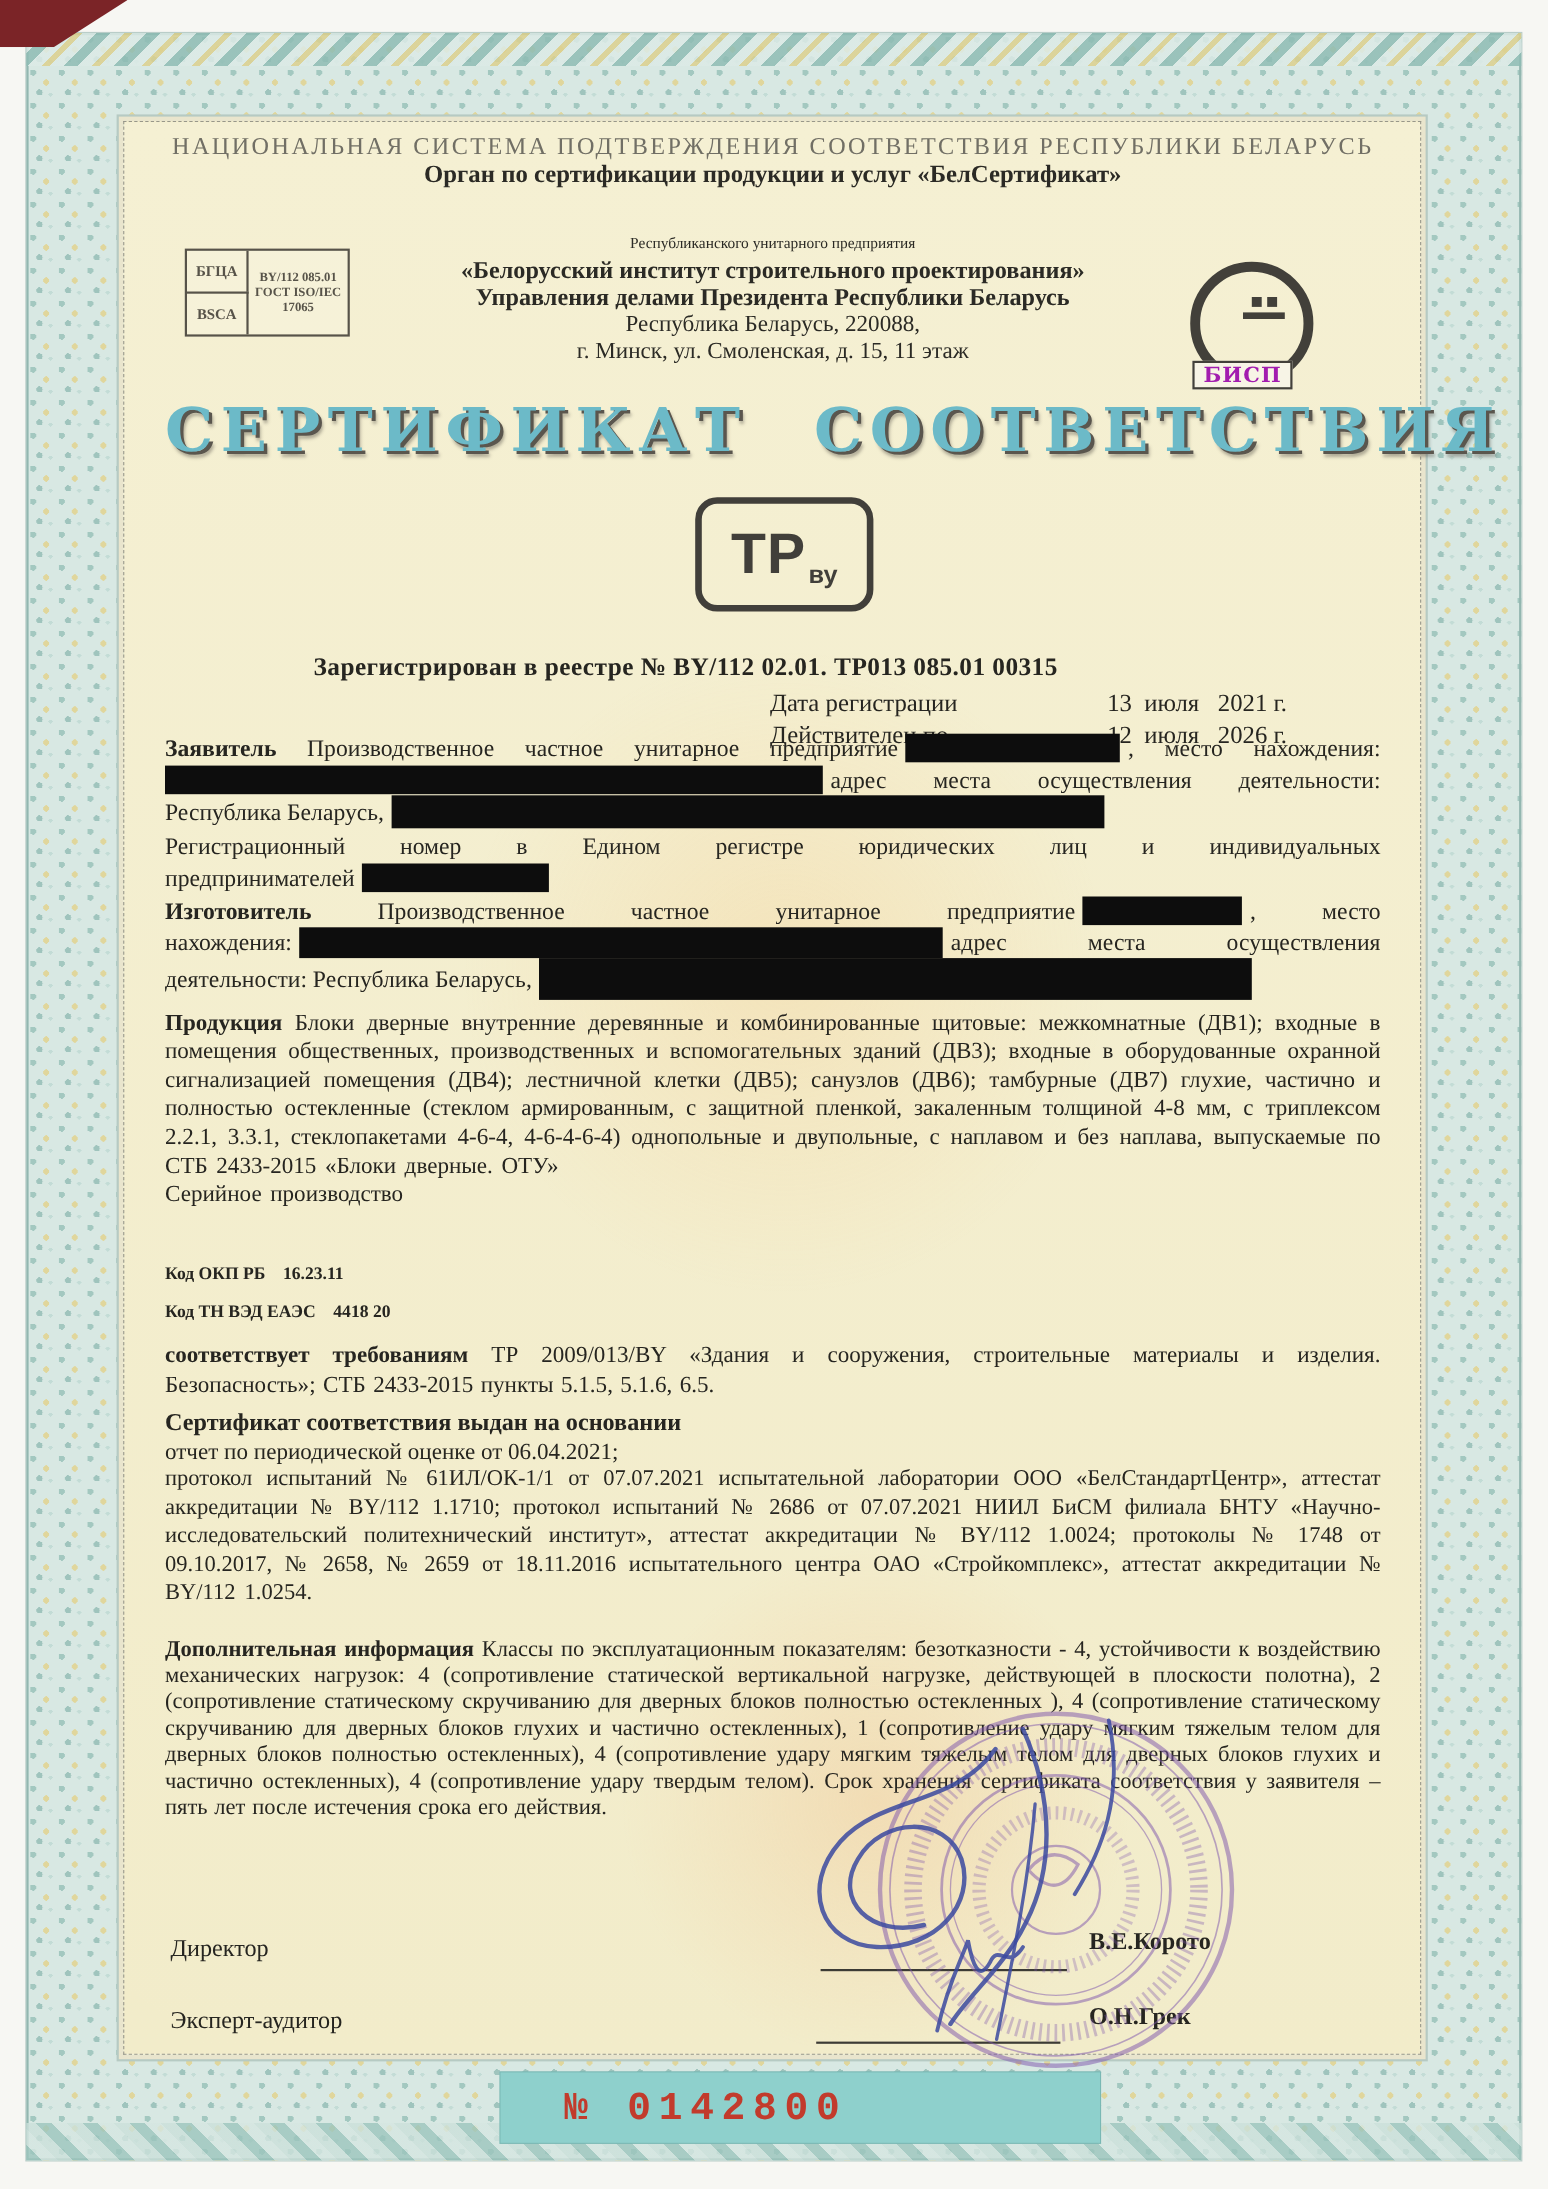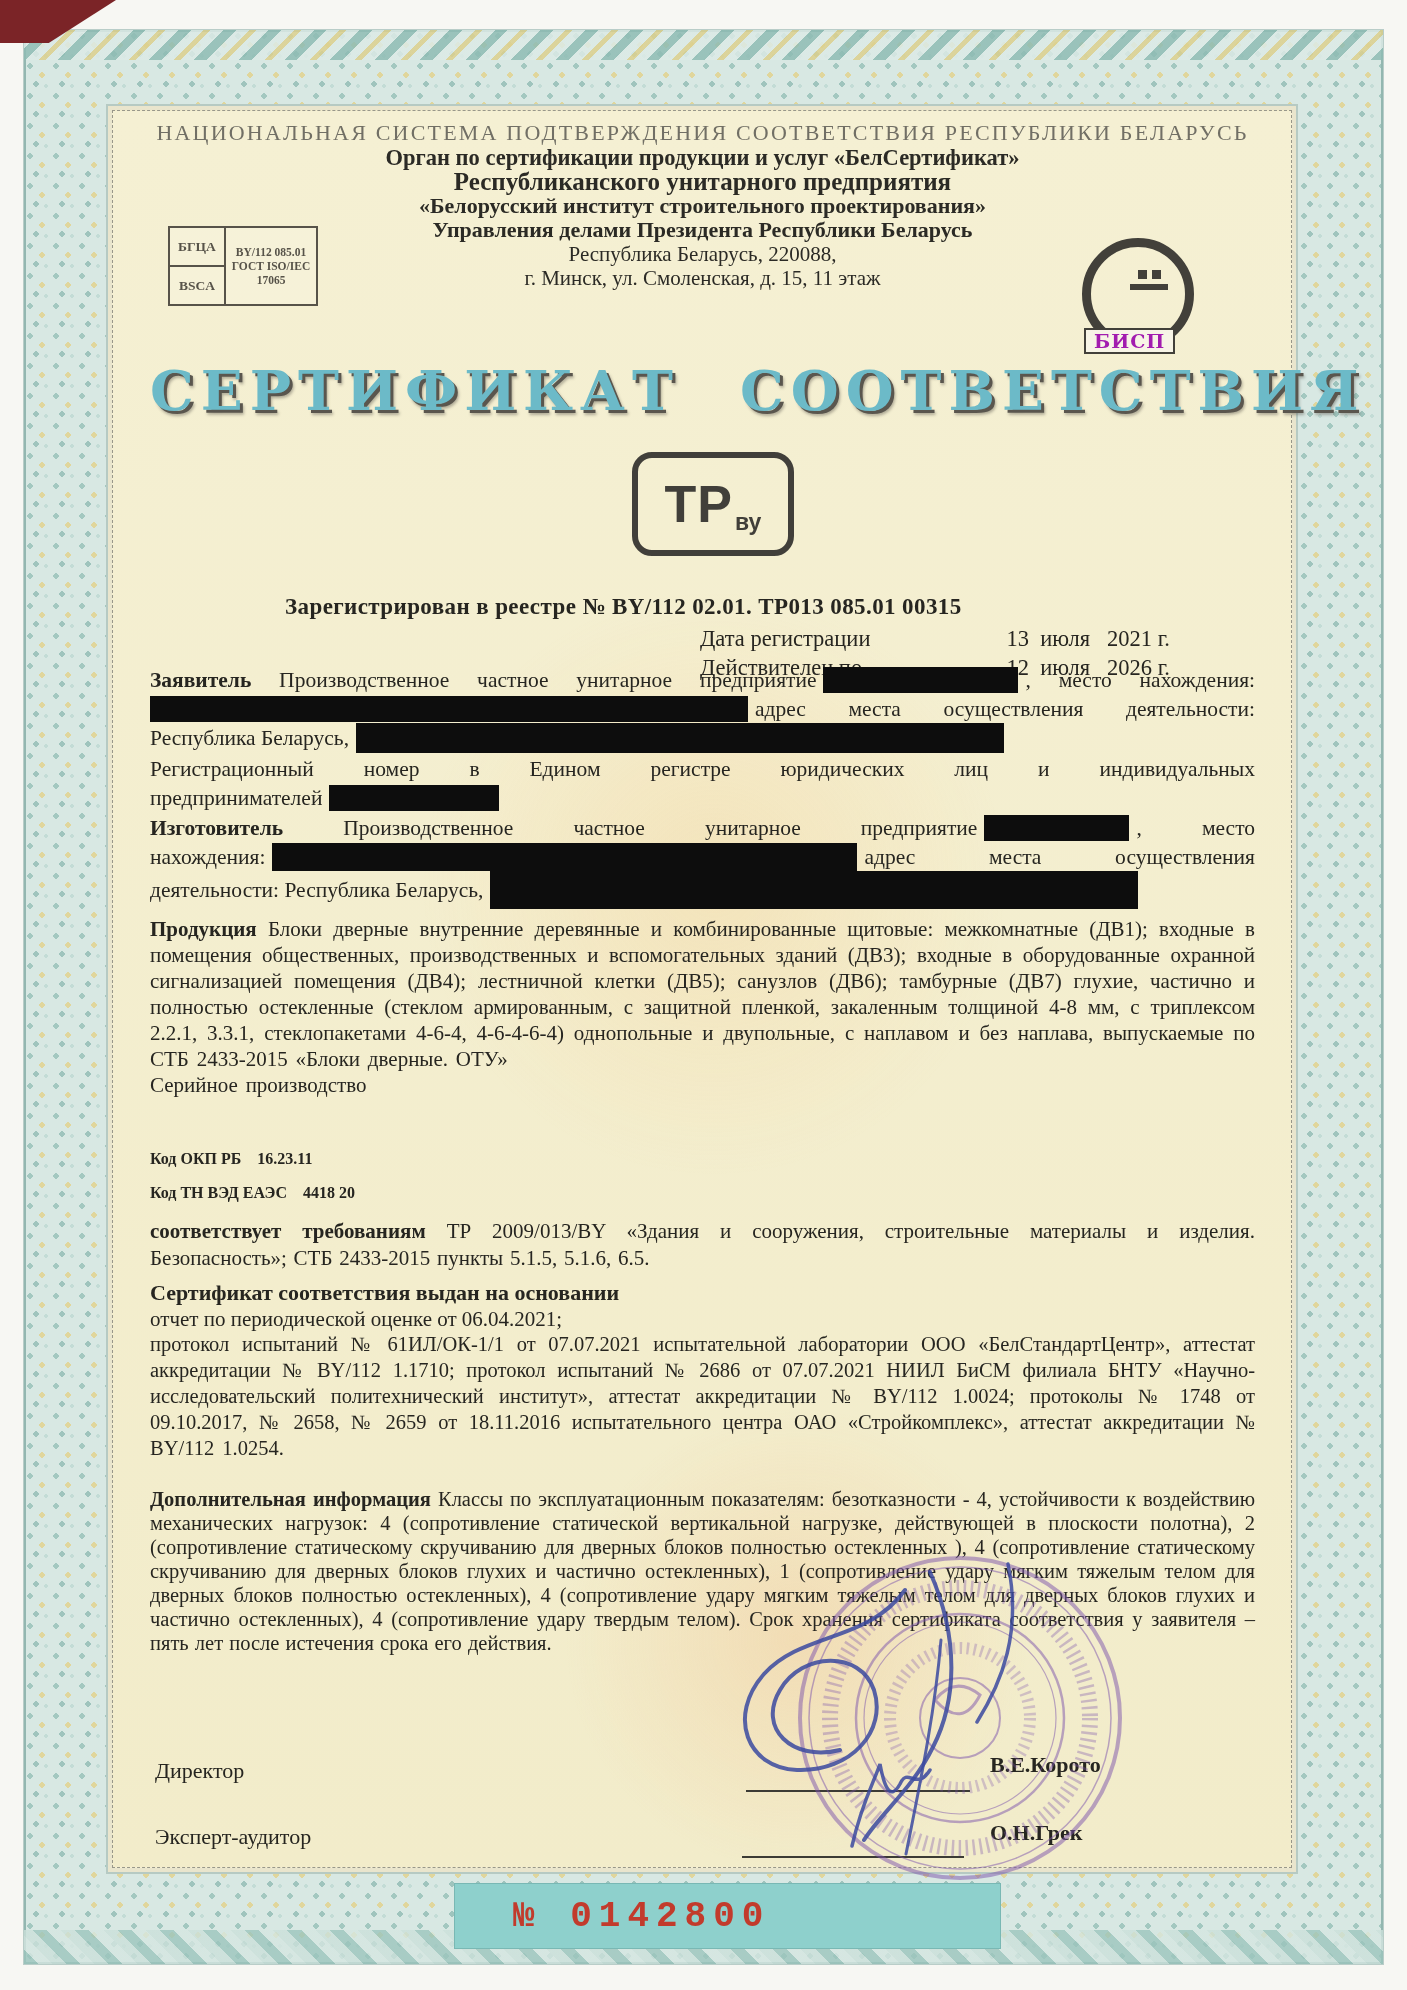--- a/index.html
+++ b/index.html
@@ -47,21 +47,21 @@
   
   .abs{position:absolute;}
   .pre{white-space:pre;}
   .jl{text-align:justify; text-align-last:justify;}
   .just{text-align:justify;}
   .redact{display:inline-block; vertical-align:middle; background:#0d0d0d; margin:0 7px; position:relative; top:-2px;}
   
   .nat-line{left:150px; top:120px; width:1105px; font-size:22px; letter-spacing:2.2px; color:#716f65; text-align:center; white-space:nowrap;}
   .org{left:150px; top:146px; width:1105px; text-align:center; line-height:24px; color:#2b2a25;}
   .org .b1{font-size:22.5px; font-weight:700;}
-  .org .b2{font-size:25px; font-weight:700;}
+  .org .b2{font-size:14px; font-weight:400;margin-top:40px;}
   .org .b3{font-size:22px; font-weight:700;}
   .org .b4{font-size:22px; font-weight:600;}
   .org .b5{font-size:21px; font-weight:500;}
   
   .accr{left:168px; top:226px; width:146px; border:2px solid #575349; display:grid; grid-template-columns:56px 1fr; color:#575349; background:rgba(250,247,230,.35);}
   .accr .lc{border-right:2px solid #575349; display:flex; align-items:center; justify-content:center; font-weight:700; font-size:13.5px; height:37px;}
   .accr .lc+.lc{border-top:2px solid #575349; border-right:2px solid #575349;}
   .accr .rc{grid-column:2; grid-row:1 / span 2; display:flex; flex-direction:column; align-items:center; justify-content:center; font-weight:700; font-size:11.5px; line-height:14px; text-align:center;border-radius:29px;}
   .accr .left-col{display:flex; flex-direction:column;}
   

